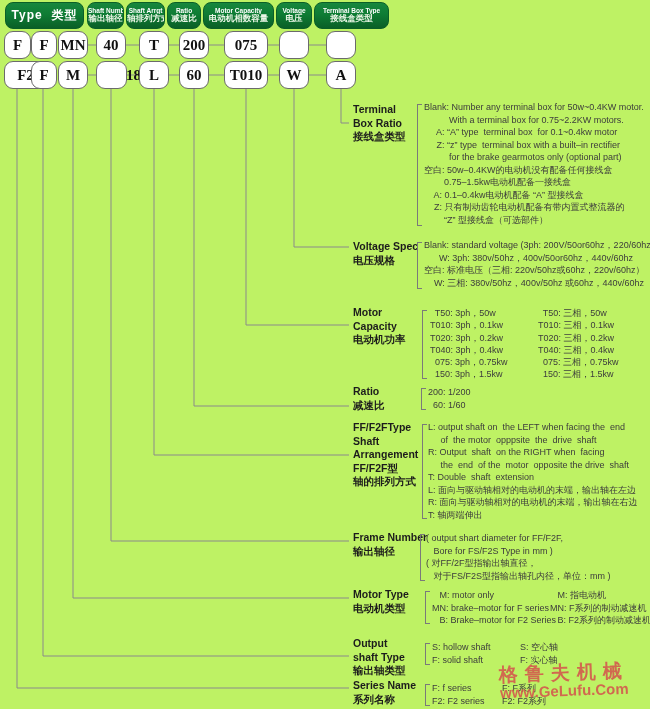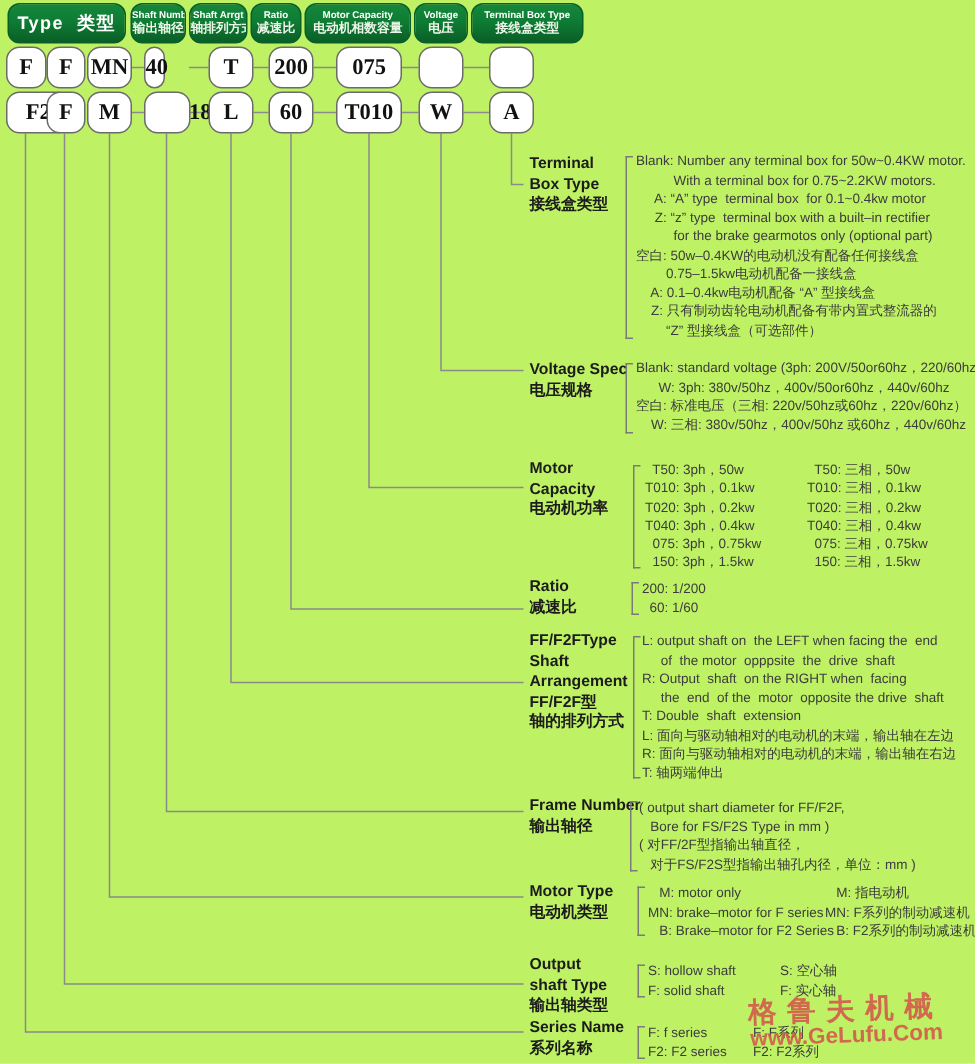--- a/index.html
+++ b/index.html
@@ -124,40 +124,40 @@
     <div class="b-zh">电压</div>
   </div>
   <div class="badge" style="left:314px;width:75px;">
     <div class="b-en">Terminal Box Type</div>
     <div class="b-zh">接线盒类型</div>
   </div>
 
   <div class="code-box" style="left:4px;top:31px;width:27px;">F</div>
   <div class="code-box" style="left:31px;top:31px;width:26px;">F</div>
   <div class="code-box" style="left:58px;top:31px;width:30px;">MN</div>
-  <div class="code-box" style="left:96px;top:31px;width:14px;">40</div>
+  <div class="code-box" style="left:96px;top:31px;width:30px;">40</div>
   <div class="code-box" style="left:139px;top:31px;width:30px;">T</div>
   <div class="code-box" style="left:179px;top:31px;width:30px;">200</div>
   <div class="code-box" style="left:224px;top:31px;width:44px;">075</div>
   <div class="code-box" style="left:279px;top:31px;width:30px;"></div>
   <div class="code-box" style="left:326px;top:31px;width:30px;"></div>
 
   <div class="code-box" style="left:4px;top:61px;width:43px;">F2</div>
   <div class="code-box" style="left:31px;top:61px;width:26px;">F</div>
   <div class="code-box" style="left:58px;top:61px;width:30px;">M</div>
   <div class="code-box" style="left:96px;top:61px;width:30px;padding-left:29px;">18</div>
   <div class="code-box" style="left:139px;top:61px;width:30px;">L</div>
   <div class="code-box" style="left:179px;top:61px;width:30px;">60</div>
   <div class="code-box" style="left:224px;top:61px;width:44px;">T010</div>
   <div class="code-box" style="left:279px;top:61px;width:30px;">W</div>
   <div class="code-box" style="left:326px;top:61px;width:30px;">A</div>
 
   <div class="sec-label" style="left:353px;top:103px;">
       <div>Terminal</div>
-      <div>Box Type</div>
+      <div>Box Ratio</div>
       <div>接线盒类型</div>
     </div>
   <span class="bracket" style="left:417px;top:104px;height:122px;"></span>
   <div class="sec-content" style="left:424px;top:101px;">
       <div>Blank: Number any terminal box for 50w~0.4KW motor.</div>
       <div>          With a terminal box for 0.75~2.2KW motors.</div>
       <div>     A: “A” type  terminal box  for 0.1~0.4kw motor</div>
       <div>     Z: “z” type  terminal box with a built–in rectifier</div>
       <div>          for the brake gearmotos only (optional part)</div>
       <div>空白: 50w–0.4KW的电动机没有配备任何接线盒</div>

